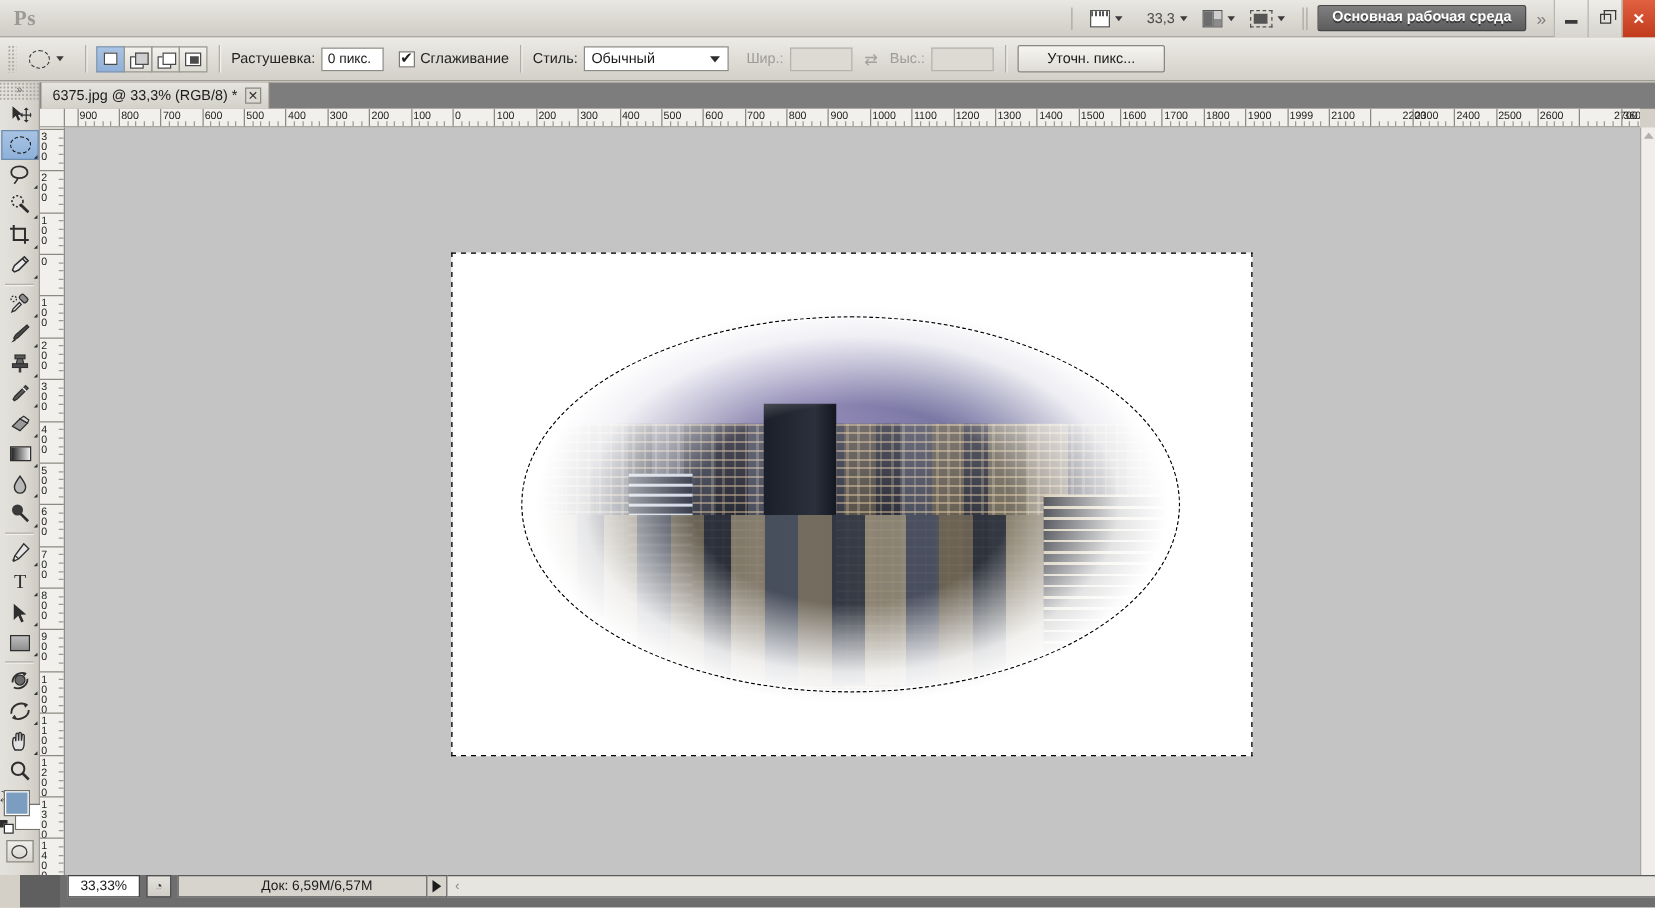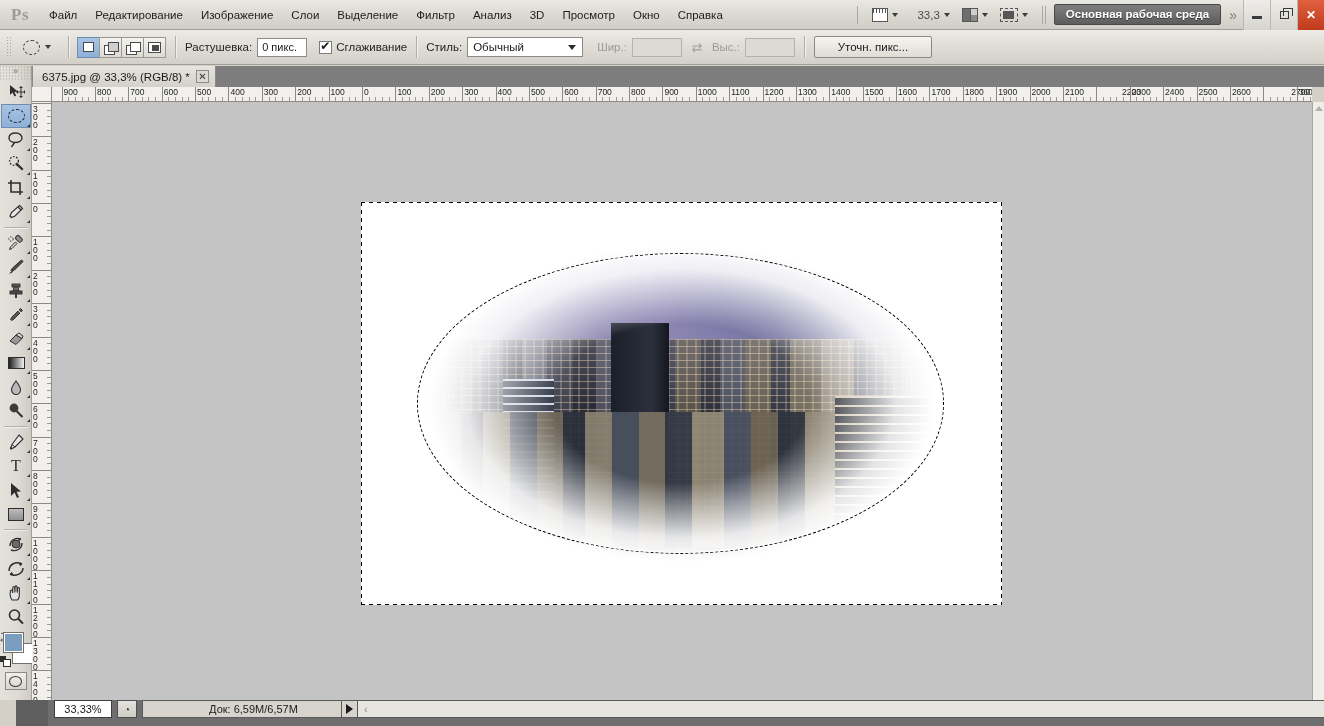--- a/index.html
+++ b/index.html
@@ -306,33 +306,20 @@
   .sb-rest { flex:1; height: 18px; background: #e7e5e0; border: 1px solid #5a5a5a; border-left:none;
     font-size: 11px; color: #8b8984; padding-left: 6px; display:flex; align-items:center; }
 </style>
 </head>
 <body>
 
 <div id="app">
 
   <div class="menubar">
     <div class="ps-logo">Ps</div>
-    <div id="menu-items-host" style="display:flex;align-items:center;">
-        <div class="menu-item">Файл</div>
-        <div class="menu-item">Редактирование</div>
-        <div class="menu-item">Изображение</div>
-        <div class="menu-item">Слои</div>
-        <div class="menu-item">Выделение</div>
-        <div class="menu-item">Фильтр</div>
-        <div class="menu-item">Анализ</div>
-        <div class="menu-item">3D</div>
-        <div class="menu-item">Просмотр</div>
-        <div class="menu-item">Окно</div>
-        <div class="menu-item">Справка</div>
-      </div>
     <div class="mb-spacer"></div>
 
     <div class="mb-sep"></div>
 
     <div class="mb-ctrl">
       <span class="icon-screenmode"></span>
       <span class="caret"></span>
     </div>
 
     <div class="mb-ctrl">
@@ -790,21 +777,21 @@
       <span class="rh-minor" style="left: 924.192px;"></span>
       <span class="rh-minor" style="left: 930.868px;"></span>
       <span class="rh-minor" style="left: 937.544px;"></span>
       <span class="rh-tick" style="left: 944.22px;"></span>
       <span class="rh-lab" style="left: 944.22px;">1900</span>
       <span class="rh-minor" style="left: 950.896px;"></span>
       <span class="rh-minor" style="left: 957.572px;"></span>
       <span class="rh-minor" style="left: 964.248px;"></span>
       <span class="rh-minor" style="left: 970.924px;"></span>
       <span class="rh-tick" style="left: 977.6px;"></span>
-      <span class="rh-lab" style="left: 977.6px;">2000</span>
+      <span class="rh-lab" style="left: 977.6px;">1999</span>
       <span class="rh-minor" style="left: 984.276px;"></span>
       <span class="rh-minor" style="left: 990.952px;"></span>
       <span class="rh-minor" style="left: 997.628px;"></span>
       <span class="rh-minor" style="left: 1004.3px;"></span>
       <span class="rh-tick" style="left: 1010.98px;"></span>
       <span class="rh-lab" style="left: 1010.98px;">2100</span>
       <span class="rh-minor" style="left: 1017.66px;"></span>
       <span class="rh-minor" style="left: 1024.33px;"></span>
       <span class="rh-minor" style="left: 1031.01px;"></span>
       <span class="rh-minor" style="left: 1037.68px;"></span>

